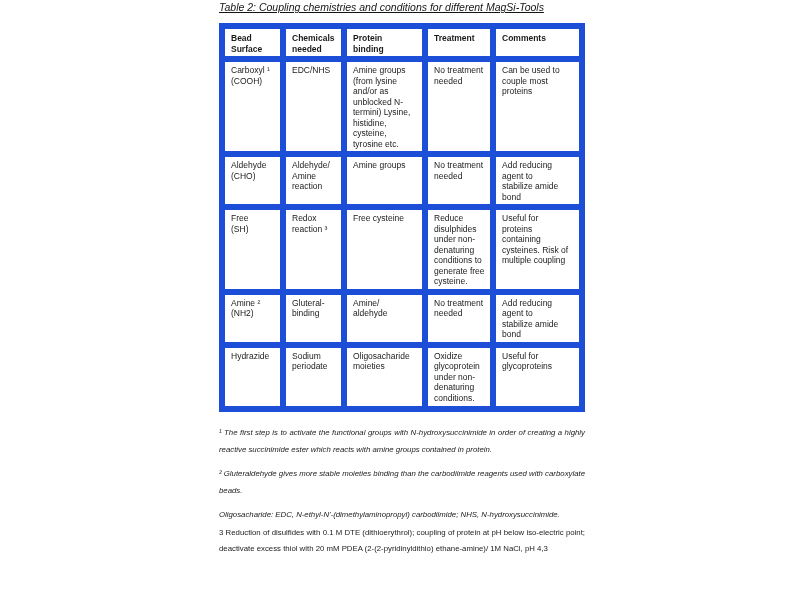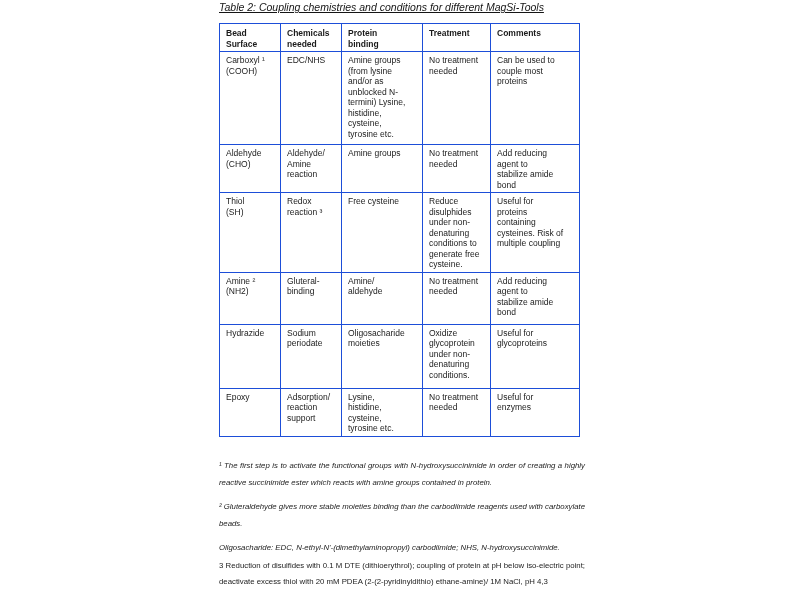--- a/index.html
+++ b/index.html
@@ -27,21 +27,21 @@
     margin: 0 0 10px 0;
     font-style: italic;
   }
   table.coupling {
     border-collapse: collapse;
     table-layout: fixed;
     width: 360px;
   }
   table.coupling th,
   table.coupling td {
-    border: 1px solid #1d4ed8;
+    border: 6px solid #1d4ed8;
     vertical-align: top;
     text-align: left;
     padding: 3px 4px 2px 6px;
     font-size: 8.5px;
     line-height: 10.5px;
     white-space: pre-line;
     overflow: hidden;
     color: #1b1b1b;
   }
   table.coupling th {
@@ -57,21 +57,21 @@
   tr.r5 { height: 64px; }
   tr.r6 { height: 40px; }
   .fn {
     font-size: 7.8px;
     line-height: 17px;
     text-align: justify;
     margin: 0;
     color: #222222;
   }
   .fn.italic { font-style: italic; }
-  .fn1 { margin-top: 20px; }
+  .fn1 { margin-top: 12px; }
   .fn2 { margin-top: 7px; }
   .fnabbr { margin-top: 7px; }
   .fn3 { margin-top: 2px; line-height: 16px; }
 </style>
 </head>
 <body>
 
 <div class="doc">
 
   <div class="title">Table 2: Coupling chemistries and conditions for different MagSi-Tools</div>
@@ -123,21 +123,21 @@
 reaction</td>
         <td>Amine groups</td>
         <td>No treatment
 needed</td>
         <td>Add reducing
 agent to
 stabilize amide
 bond</td>
       </tr>
       <tr class="r2">
-        <td>Thiol
+        <td>Free
 (SH)</td>
         <td>Redox
 reaction ³</td>
         <td>Free cysteine</td>
         <td>Reduce
 disulphides
 under non-
 denaturing
 conditions to
 generate free
@@ -169,34 +169,20 @@
         <td>Oligosacharide
 moieties</td>
         <td>Oxidize
 glycoprotein
 under non-
 denaturing
 conditions.</td>
         <td>Useful for
 glycoproteins</td>
       </tr>
-      <tr class="r6">
-        <td>Epoxy</td>
-        <td>Adsorption/
-reaction
-support</td>
-        <td>Lysine,
-histidine,
-cysteine,
-tyrosine etc.</td>
-        <td>No treatment
-needed</td>
-        <td>Useful for
-enzymes</td>
-      </tr>
     </tbody>
   </table>
 
   <p class="fn italic fn1">¹ The first step is to activate the functional groups with N-hydroxysuccinimide in order of creating a highly reactive succinimide ester which reacts with amine groups contained in protein.</p>
   <p class="fn italic fn2">² Gluteraldehyde gives more stable moieties binding than the carbodiimide reagents used with carboxylate beads.</p>
   <p class="fn italic fnabbr">Oligosacharide: EDC, N-ethyl-N'-(dimethylaminopropyl) carbodiimide; NHS, N-hydroxysuccinimide.</p>
   <p class="fn fn3">3 Reduction of disulfides with 0.1 M DTE (dithioerythrol); coupling of protein at pH below iso-electric point; deactivate excess thiol with 20 mM PDEA (2-(2-pyridinyldithio) ethane-amine)/ 1M NaCl, pH 4,3</p>
 
 </div>
 

